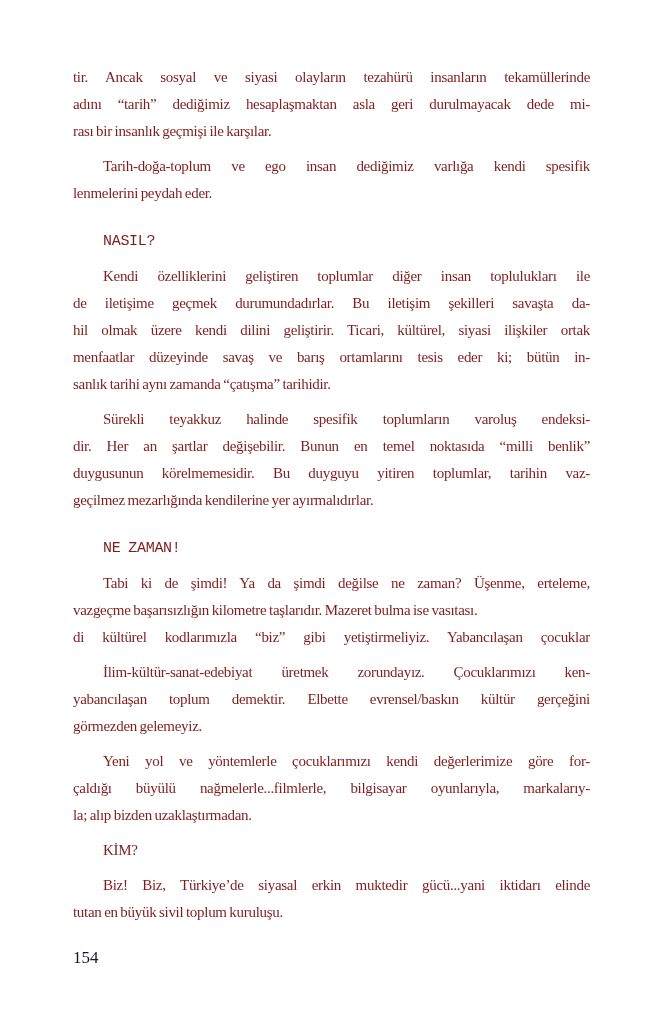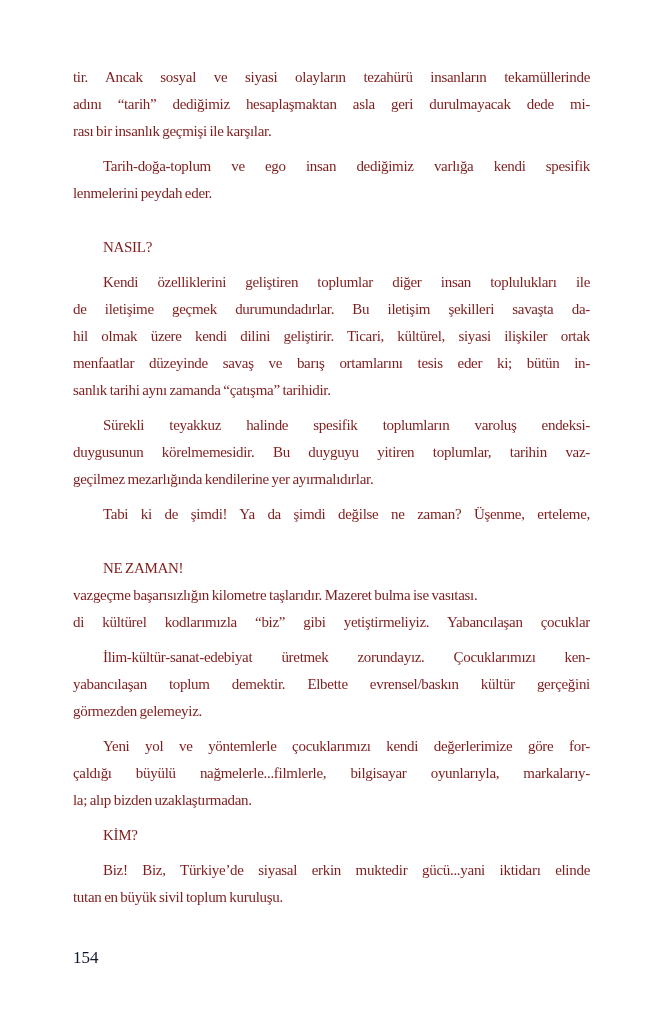--- a/index.html
+++ b/index.html
@@ -34,21 +34,22 @@
     overflow: hidden;
   }
   .line.last {
     text-align-last: left;
   }
   .line.indent {
     padding-left: 30px;
     margin-top: 8px;
   }
   .line.gap {
-    margin-top: 27px;
+    margin-top: 21px;
+    font-family: Liberation Mono, monospace;
   }
   .page-number {
     position: absolute;
     left: 73px;
     top: 944px;
     font-size: 17px;
     line-height: 27px;
     color: #0f172a;
   }
 </style>
@@ -76,28 +77,29 @@
       <div class="line">de iletişime geçmek durumundadırlar. Bu iletişim şekilleri savaşta da-</div>
 
       <div class="line">hil olmak üzere kendi dilini geliştirir. Ticari, kültürel, siyasi ilişkiler ortak</div>
 
       <div class="line">menfaatlar düzeyinde savaş ve barış ortamlarını tesis eder ki; bütün in-</div>
 
       <div class="line last">sanlık tarihi aynı zamanda “çatışma” tarihidir.</div>
 
       <div class="line indent">Sürekli teyakkuz halinde spesifik toplumların varoluş endeksi-</div>
 
+      <div class="line">dir. Her an şartlar değişebilir. Bunun en temel noktasıda “milli benlik”</div>
 
       <div class="line">duygusunun körelmemesidir. Bu duyguyu yitiren toplumlar, tarihin vaz-</div>
 
       <div class="line last">geçilmez mezarlığında kendilerine yer ayırmalıdırlar.</div>
 
+      <div class="line indent gap last">NE ZAMAN!</div>
+
       <div class="line indent">Tabi ki de şimdi! Ya da şimdi değilse ne zaman? Üşenme, erteleme,</div>
-
-      <div class="line indent gap last">NE ZAMAN!</div>
 
       <div class="line last">vazgeçme başarısızlığın kilometre taşlarıdır. Mazeret bulma ise vasıtası.</div>
 
       <div class="line">di kültürel kodlarımızla “biz” gibi yetiştirmeliyiz. Yabancılaşan çocuklar</div>
 
       <div class="line indent">İlim-kültür-sanat-edebiyat üretmek zorundayız. Çocuklarımızı ken-</div>
 
       <div class="line">yabancılaşan toplum demektir. Elbette evrensel/baskın kültür gerçeğini</div>
 
       <div class="line last">görmezden gelemeyiz.</div>

